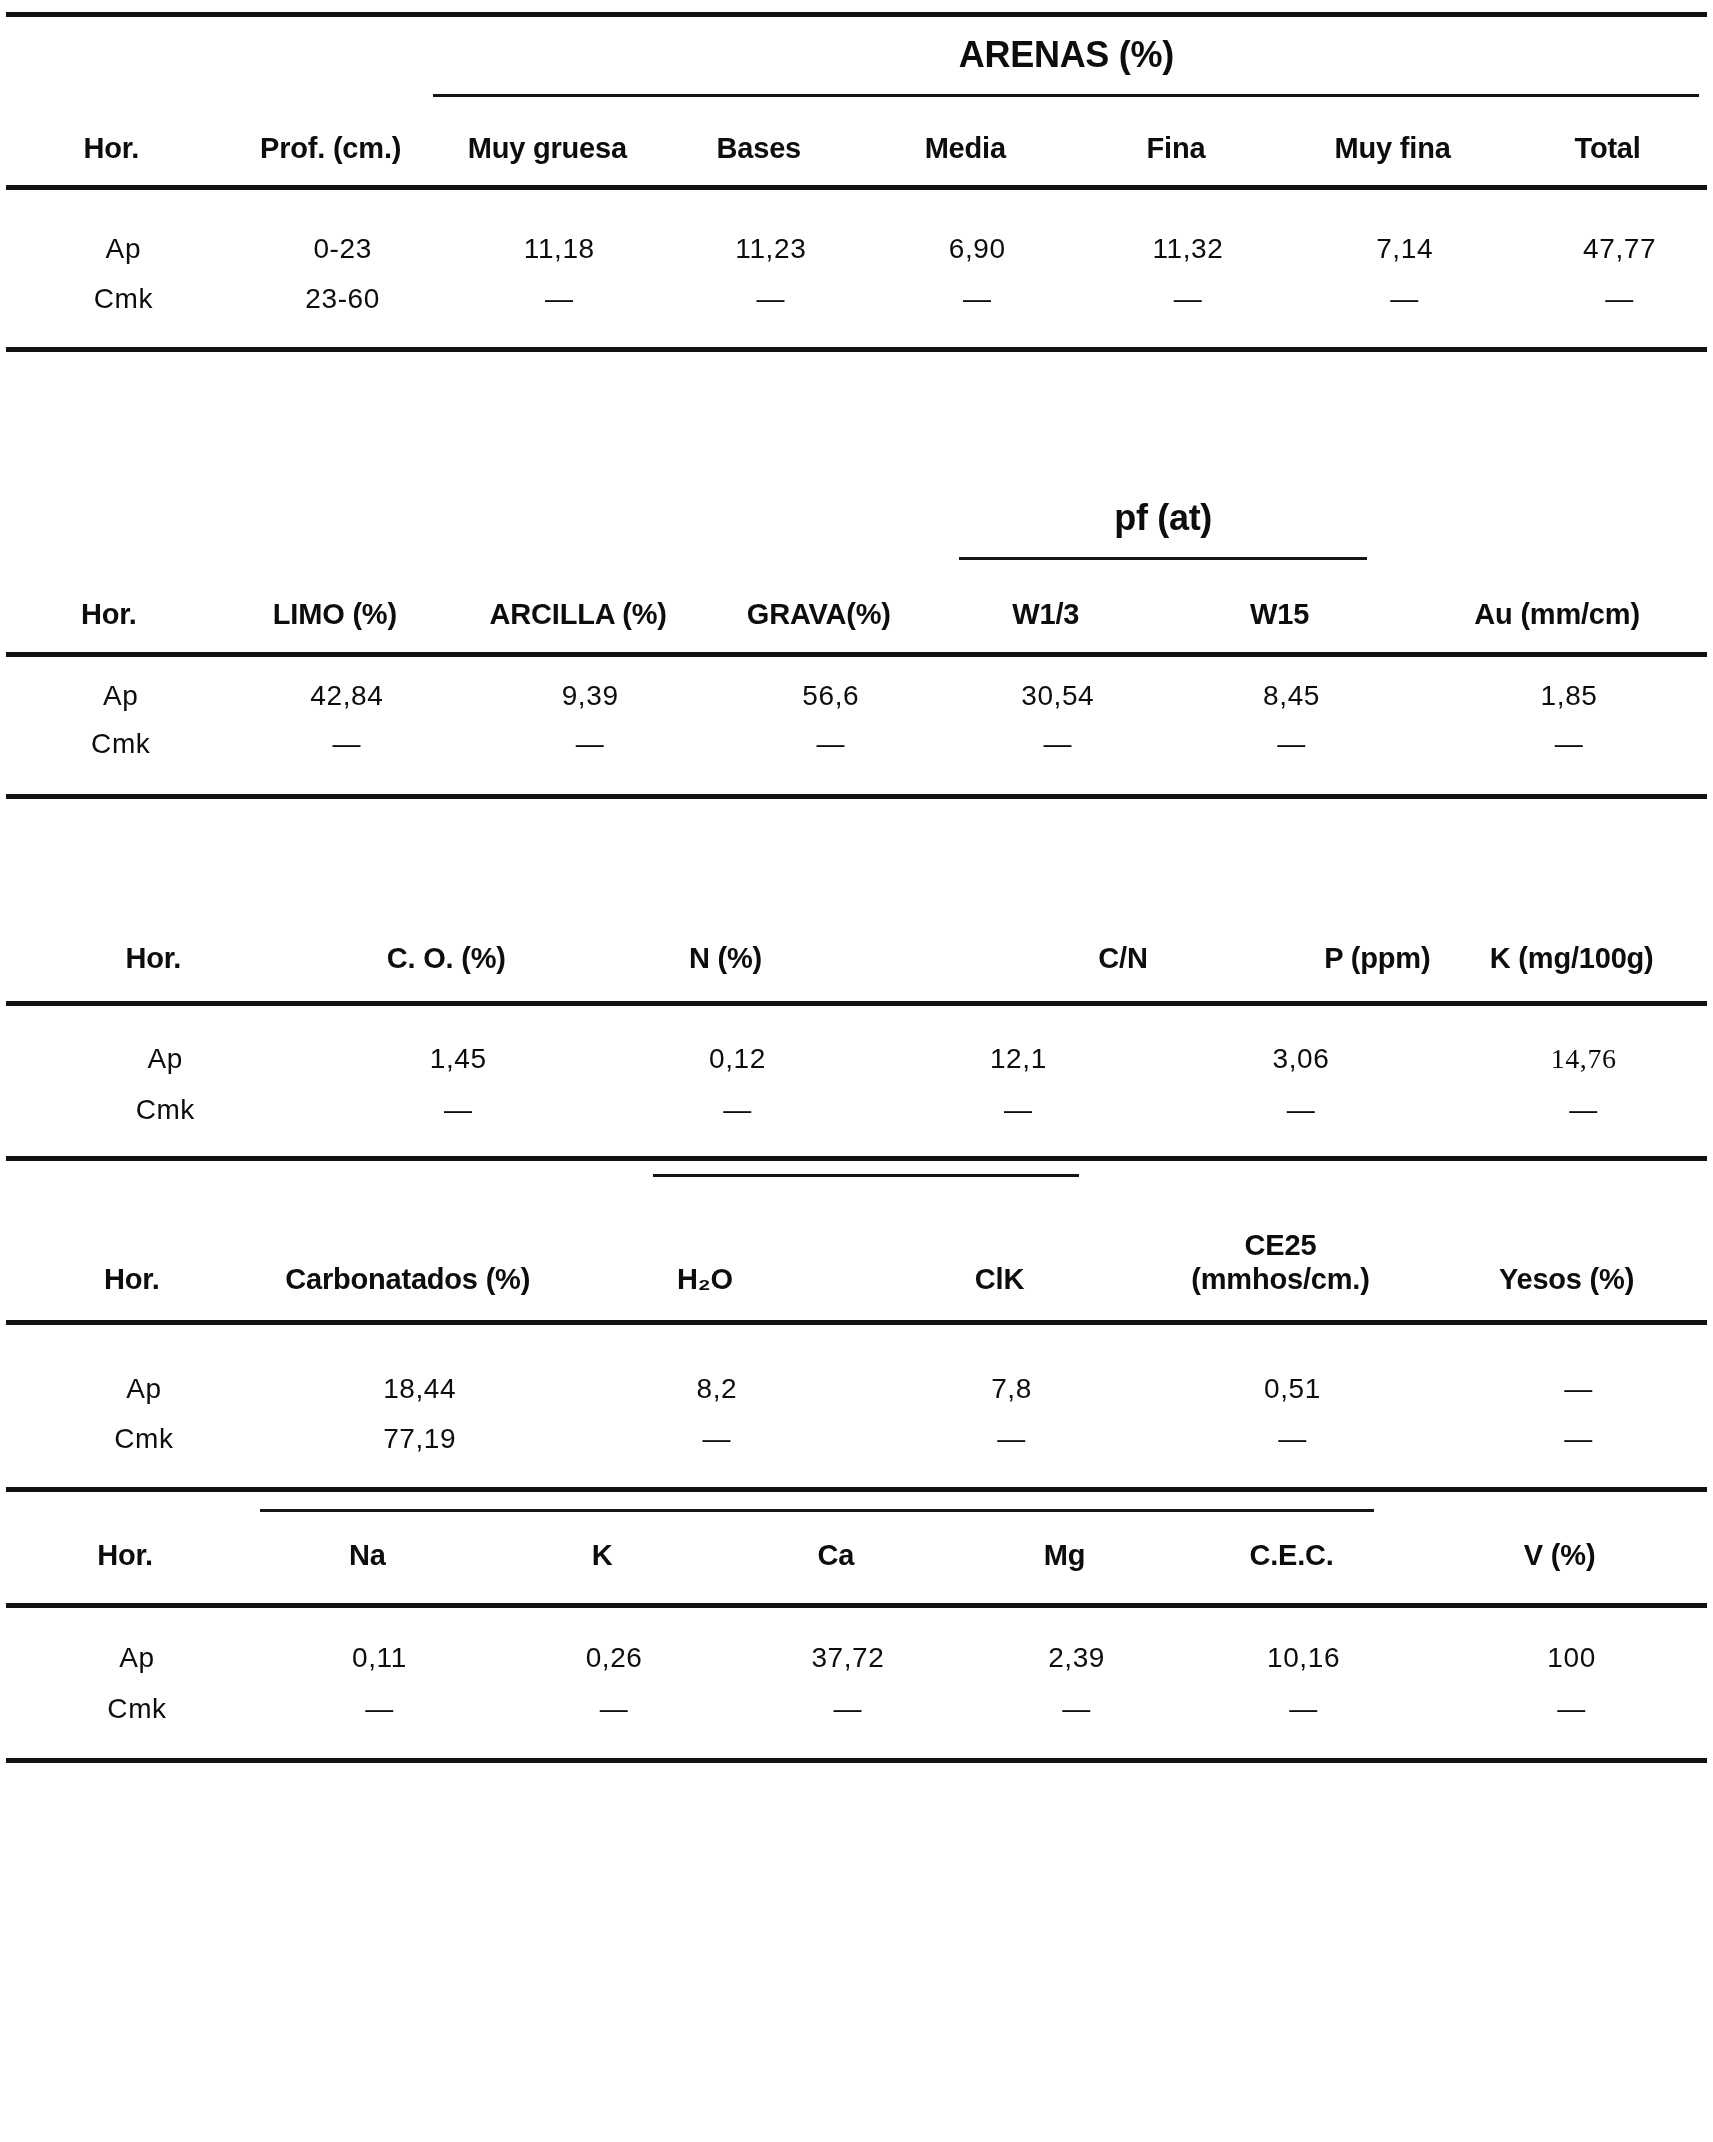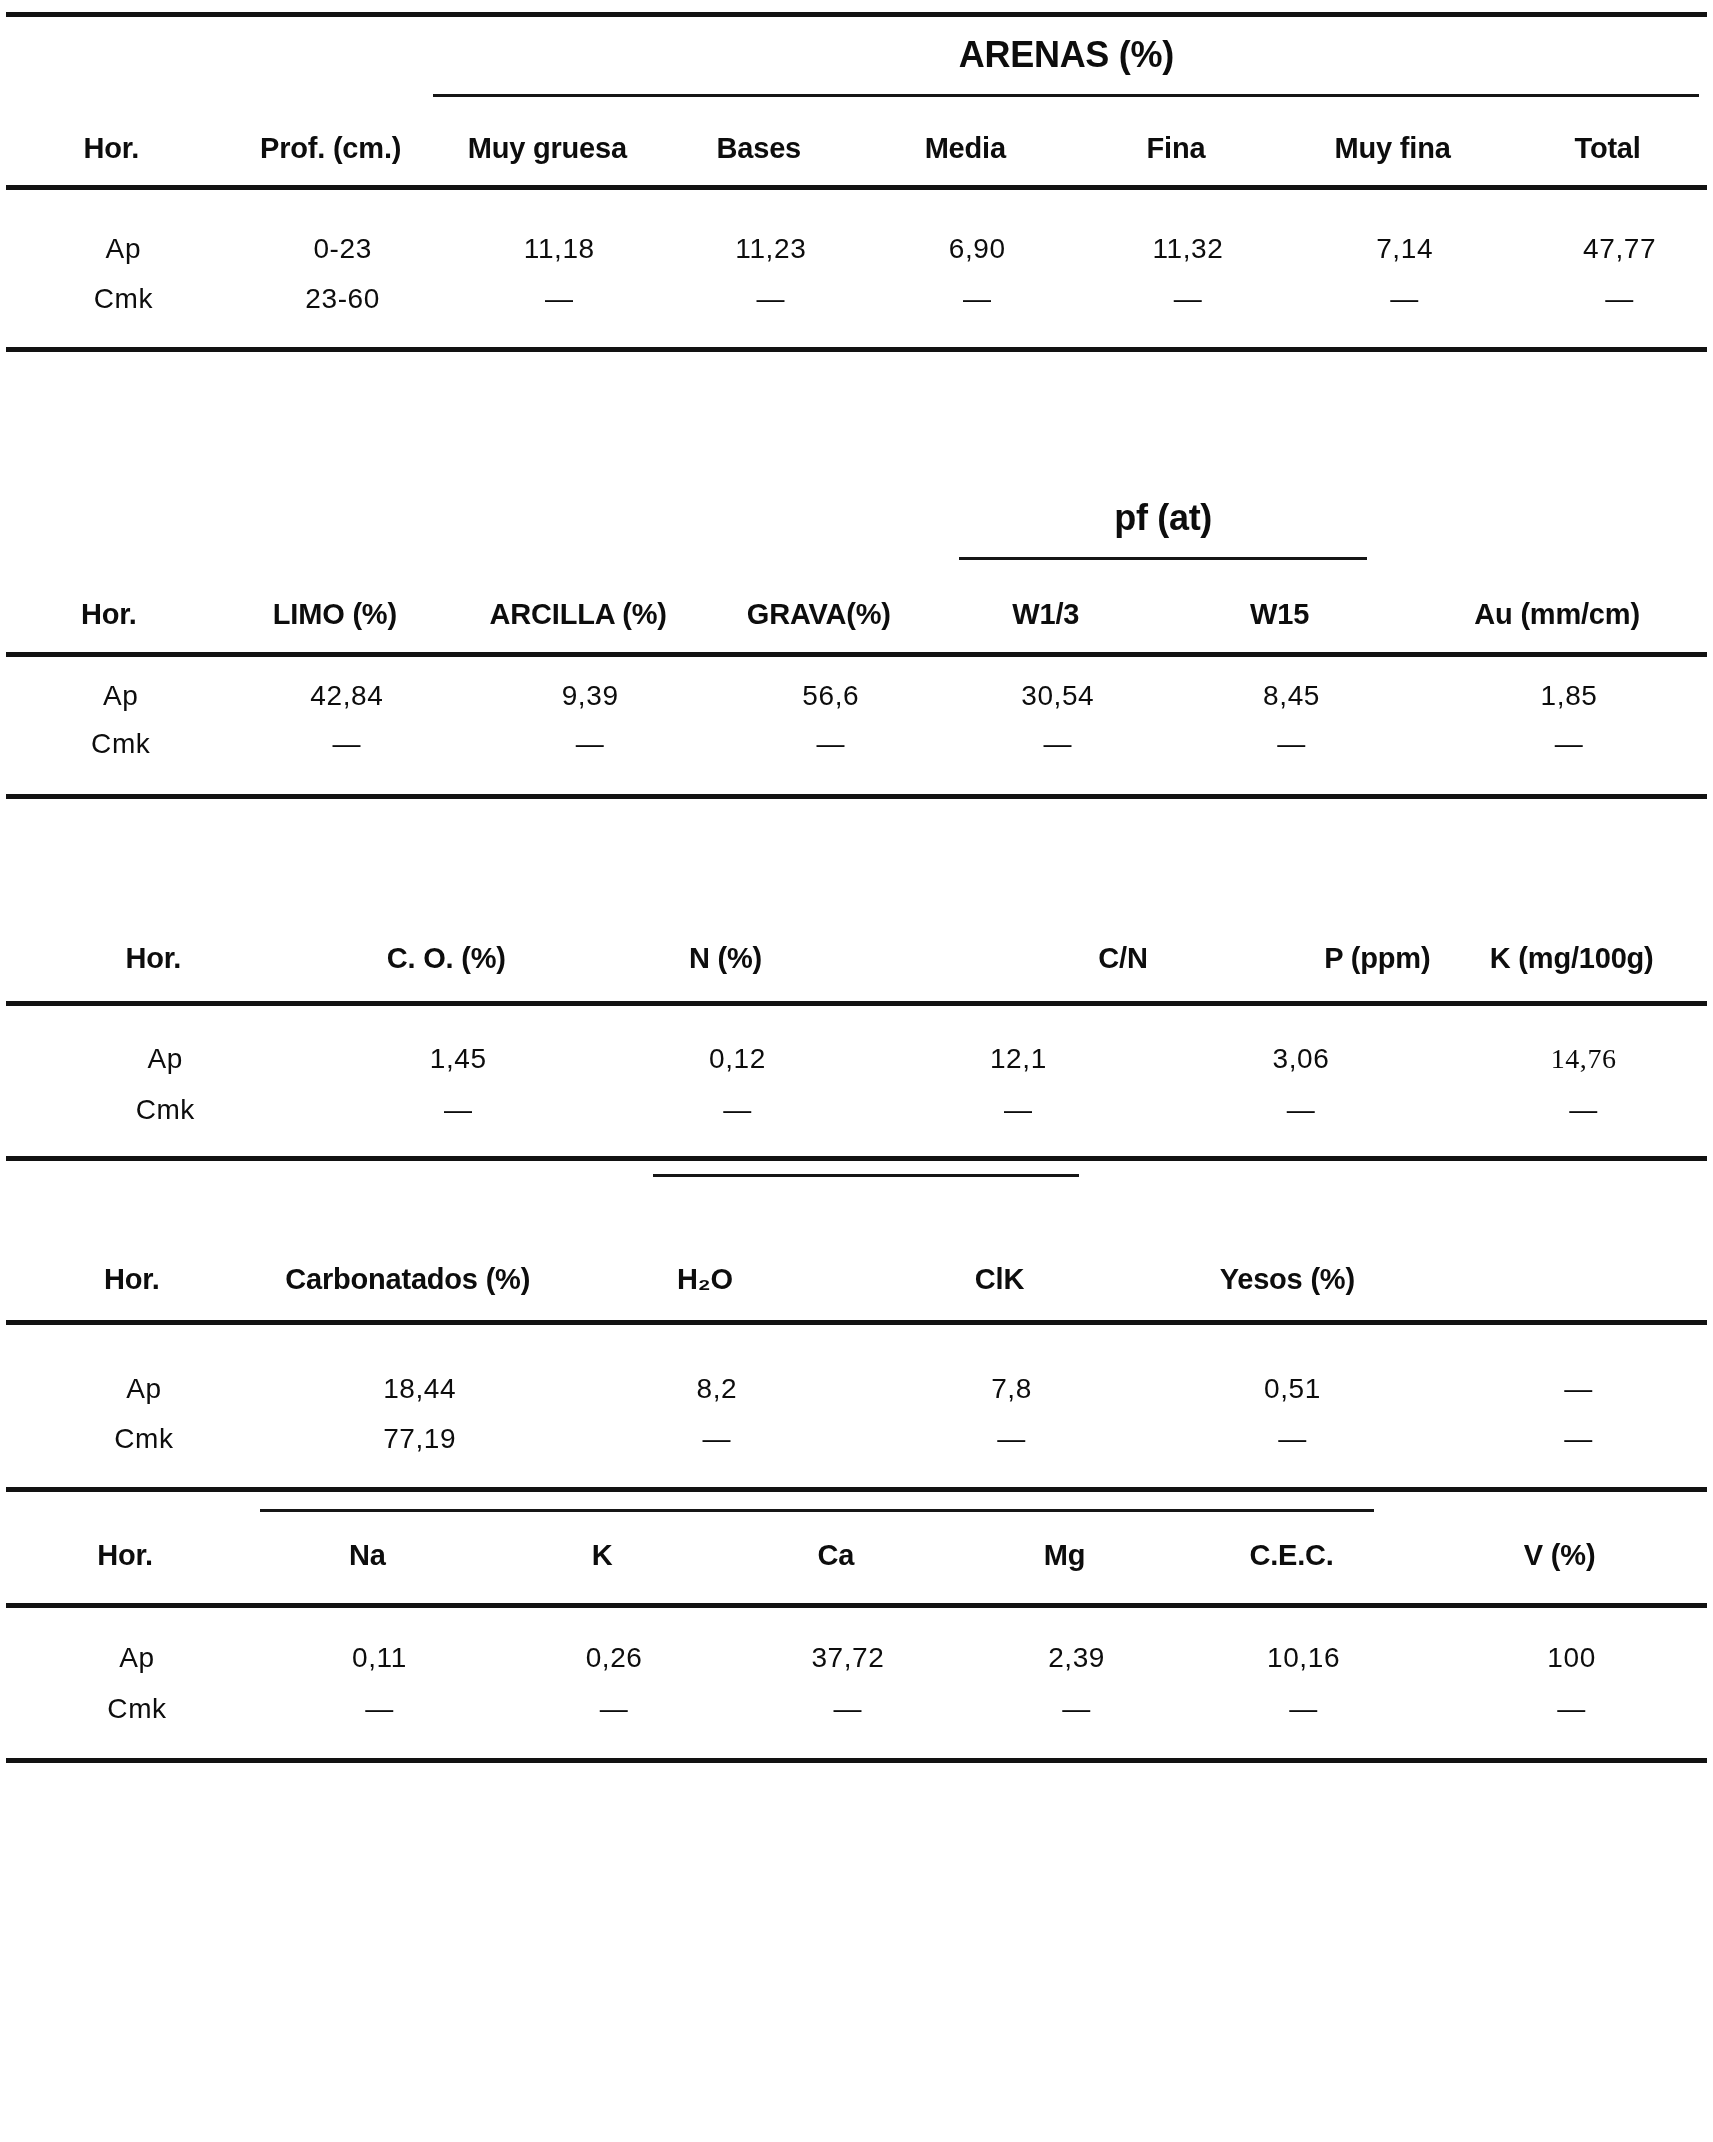--- a/index.html
+++ b/index.html
@@ -219,20 +219,22 @@
         </div>
         <div class="rule bottom-rule"></div>
       </section>
       <section class="tbl t3">
         <div class="rule light title-underline" style="margin-left: 38.1%; width: 24.9%;"></div>
         <div class="row hdr-row">
           <div class="cell hdr-cell" style="width: 15.4%;">Hor.</div>
           <div class="cell hdr-cell" style="width: 16.8%;">Carbonatados (%)</div>
           <div class="cell hdr-cell" style="width: 17.9%;">H₂O</div>
           <div class="cell hdr-cell" style="width: 16.5%;">ClK</div>
+          <div class="cell hdr-cell" style="width: 16.3%;">CE25
+(mmhos/cm.)</div>
           <div class="cell hdr-cell" style="width: 17.1%;">Yesos (%)</div>
         </div>
         <div class="rule mid-rule"></div>
         <div class="row data-row dr0">
           <div class="cell data-cell" style="width: 15.4%;">Ap</div>
           <div class="cell data-cell" style="width: 16.8%;">18,44</div>
           <div class="cell data-cell" style="width: 17.9%;">8,2</div>
           <div class="cell data-cell" style="width: 16.5%;">7,8</div>
           <div class="cell data-cell" style="width: 16.3%;">0,51</div>
           <div class="cell data-cell" style="width: 17.1%;">—</div>

